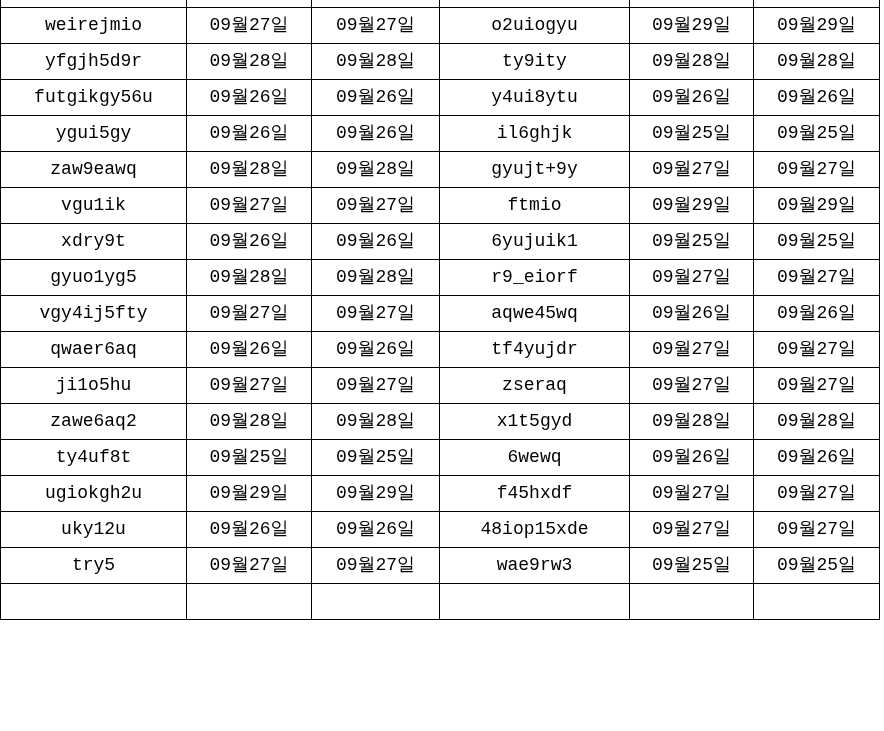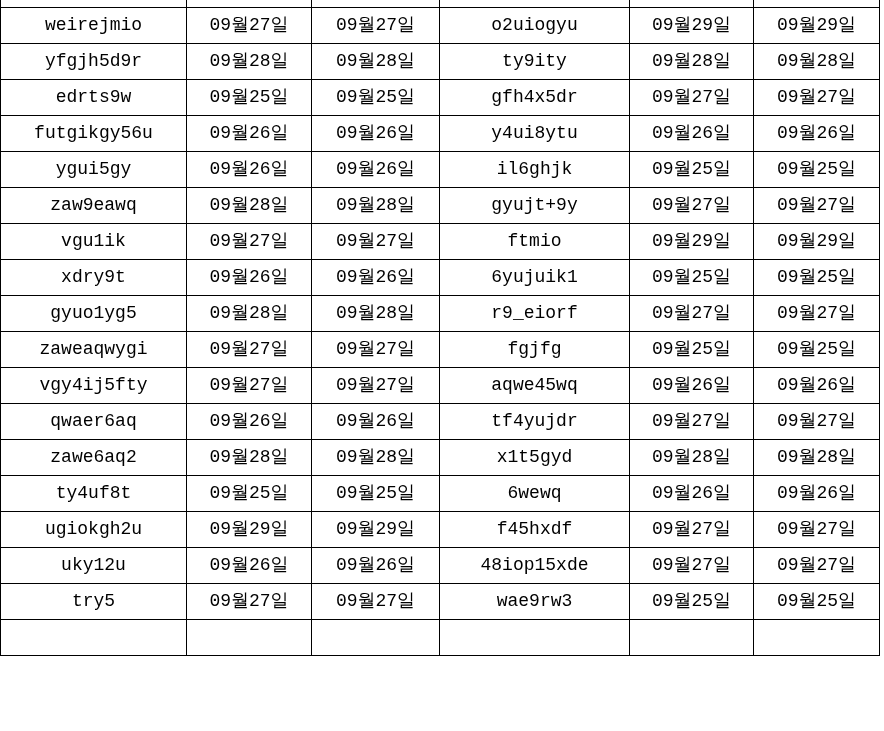--- a/index.html
+++ b/index.html
@@ -74,28 +74,20 @@
         </tr>
         <tr>
           <td>yfgjh5d9r</td>
           <td>09월28일</td>
           <td>09월28일</td>
           <td>ty9ity</td>
           <td>09월28일</td>
           <td>09월28일</td>
         </tr>
         <tr>
-          <td>edrts9w</td>
-          <td>09월25일</td>
-          <td>09월25일</td>
-          <td>gfh4x5dr</td>
-          <td>09월27일</td>
-          <td>09월27일</td>
-        </tr>
-        <tr>
           <td>futgikgy56u</td>
           <td>09월26일</td>
           <td>09월26일</td>
           <td>y4ui8ytu</td>
           <td>09월26일</td>
           <td>09월26일</td>
         </tr>
         <tr>
           <td>ygui5gy</td>
           <td>09월26일</td>
@@ -130,40 +122,40 @@
         </tr>
         <tr>
           <td>gyuo1yg5</td>
           <td>09월28일</td>
           <td>09월28일</td>
           <td>r9_eiorf</td>
           <td>09월27일</td>
           <td>09월27일</td>
         </tr>
         <tr>
-          <td>zaweaqwygi</td>
-          <td>09월27일</td>
-          <td>09월27일</td>
-          <td>fgjfg</td>
-          <td>09월25일</td>
-          <td>09월25일</td>
-        </tr>
-        <tr>
           <td>vgy4ij5fty</td>
           <td>09월27일</td>
           <td>09월27일</td>
           <td>aqwe45wq</td>
           <td>09월26일</td>
           <td>09월26일</td>
         </tr>
         <tr>
           <td>qwaer6aq</td>
           <td>09월26일</td>
           <td>09월26일</td>
           <td>tf4yujdr</td>
+          <td>09월27일</td>
+          <td>09월27일</td>
+        </tr>
+        <tr>
+          <td>ji1o5hu</td>
+          <td>09월27일</td>
+          <td>09월27일</td>
+          <td>zseraq</td>
           <td>09월27일</td>
           <td>09월27일</td>
         </tr>
         <tr>
           <td>zawe6aq2</td>
           <td>09월28일</td>
           <td>09월28일</td>
           <td>x1t5gyd</td>
           <td>09월28일</td>
           <td>09월28일</td>

